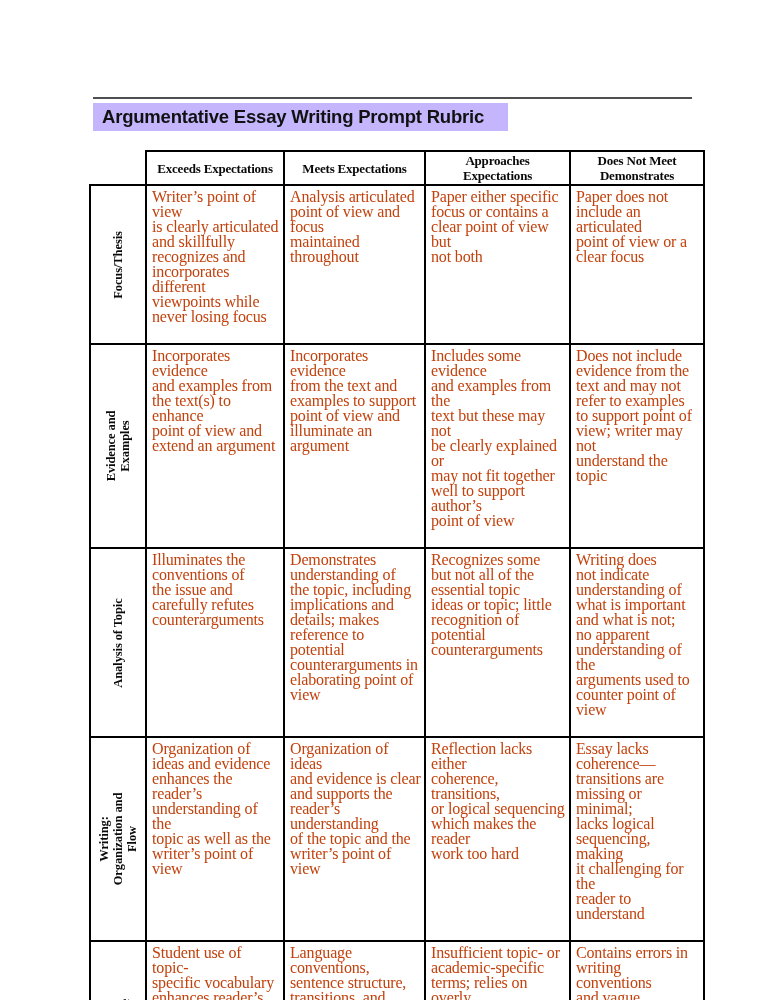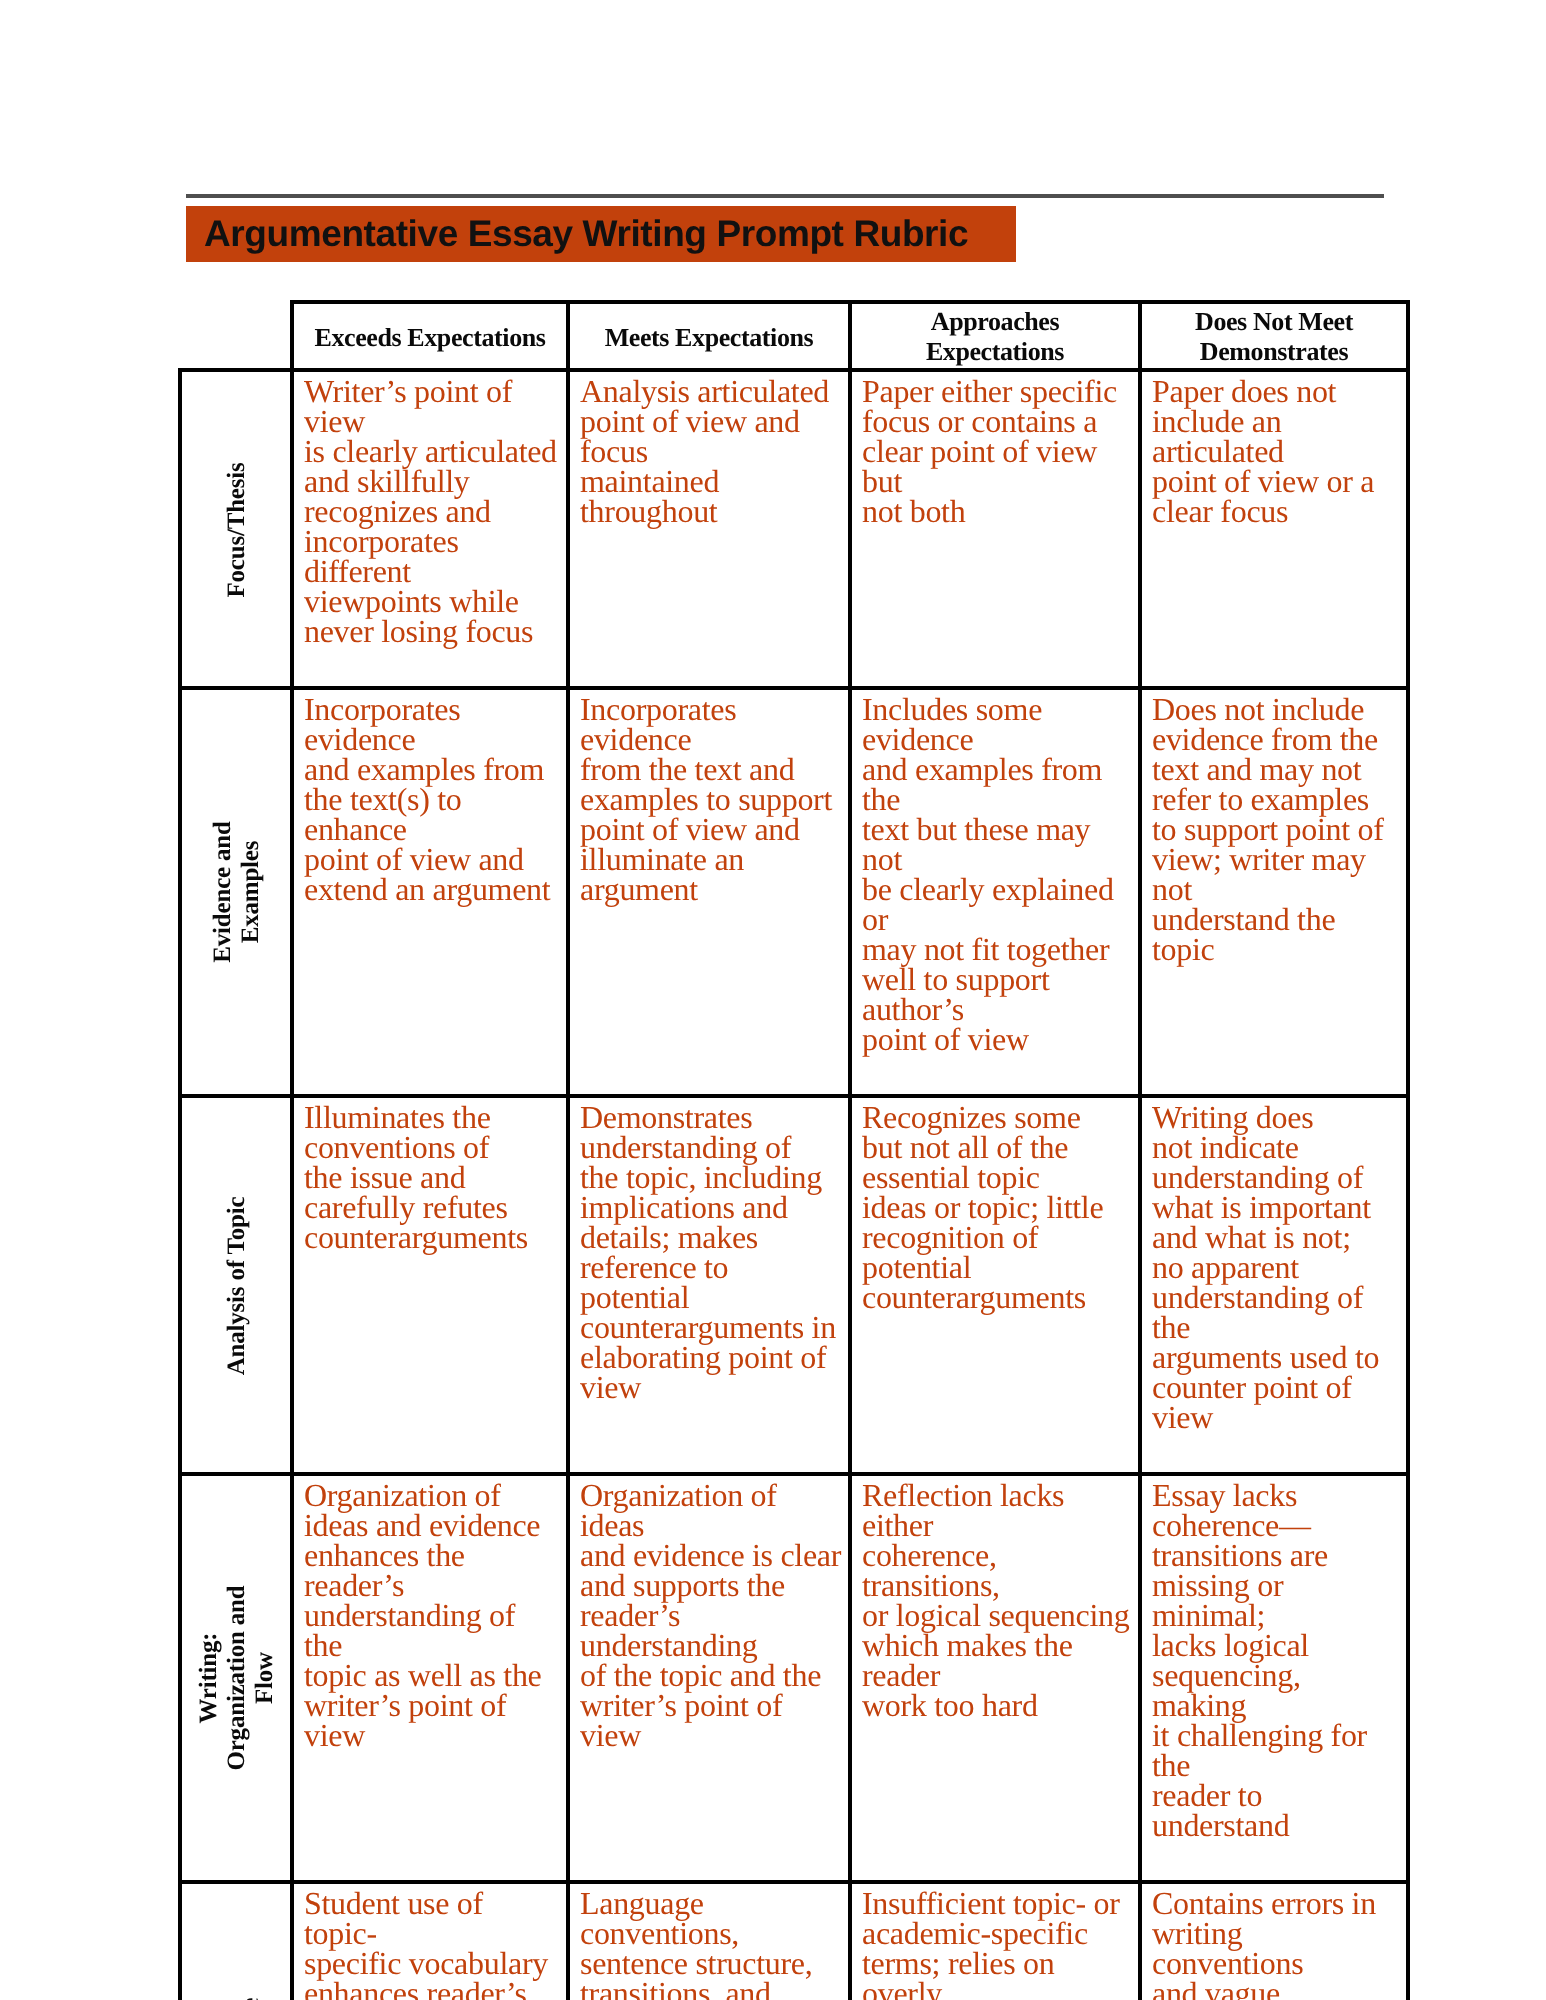--- a/index.html
+++ b/index.html
@@ -11,21 +11,21 @@
     overflow:hidden;
     font-family:"Liberation Serif", serif;
   }
   .top-rule {
     position:absolute; left:93px; top:97px;
     width:599px; height:2px; background:#4f4f4f;
   }
   .doc-title {
     position:absolute; left:93px; top:103px;
     width:415px; height:28px;
-    background:#c2410c;
+    background:#c4b5fd;
     margin:0; padding:0 0 0 9px;
     box-sizing:border-box;
     font-family:"Liberation Sans", sans-serif;
     font-size:18.5px; font-weight:bold;
     letter-spacing:-0.2px;
     line-height:28px; color:#111;
     white-space:nowrap;
   }
   table.rubric {
     position:absolute; left:89px; top:150px;

